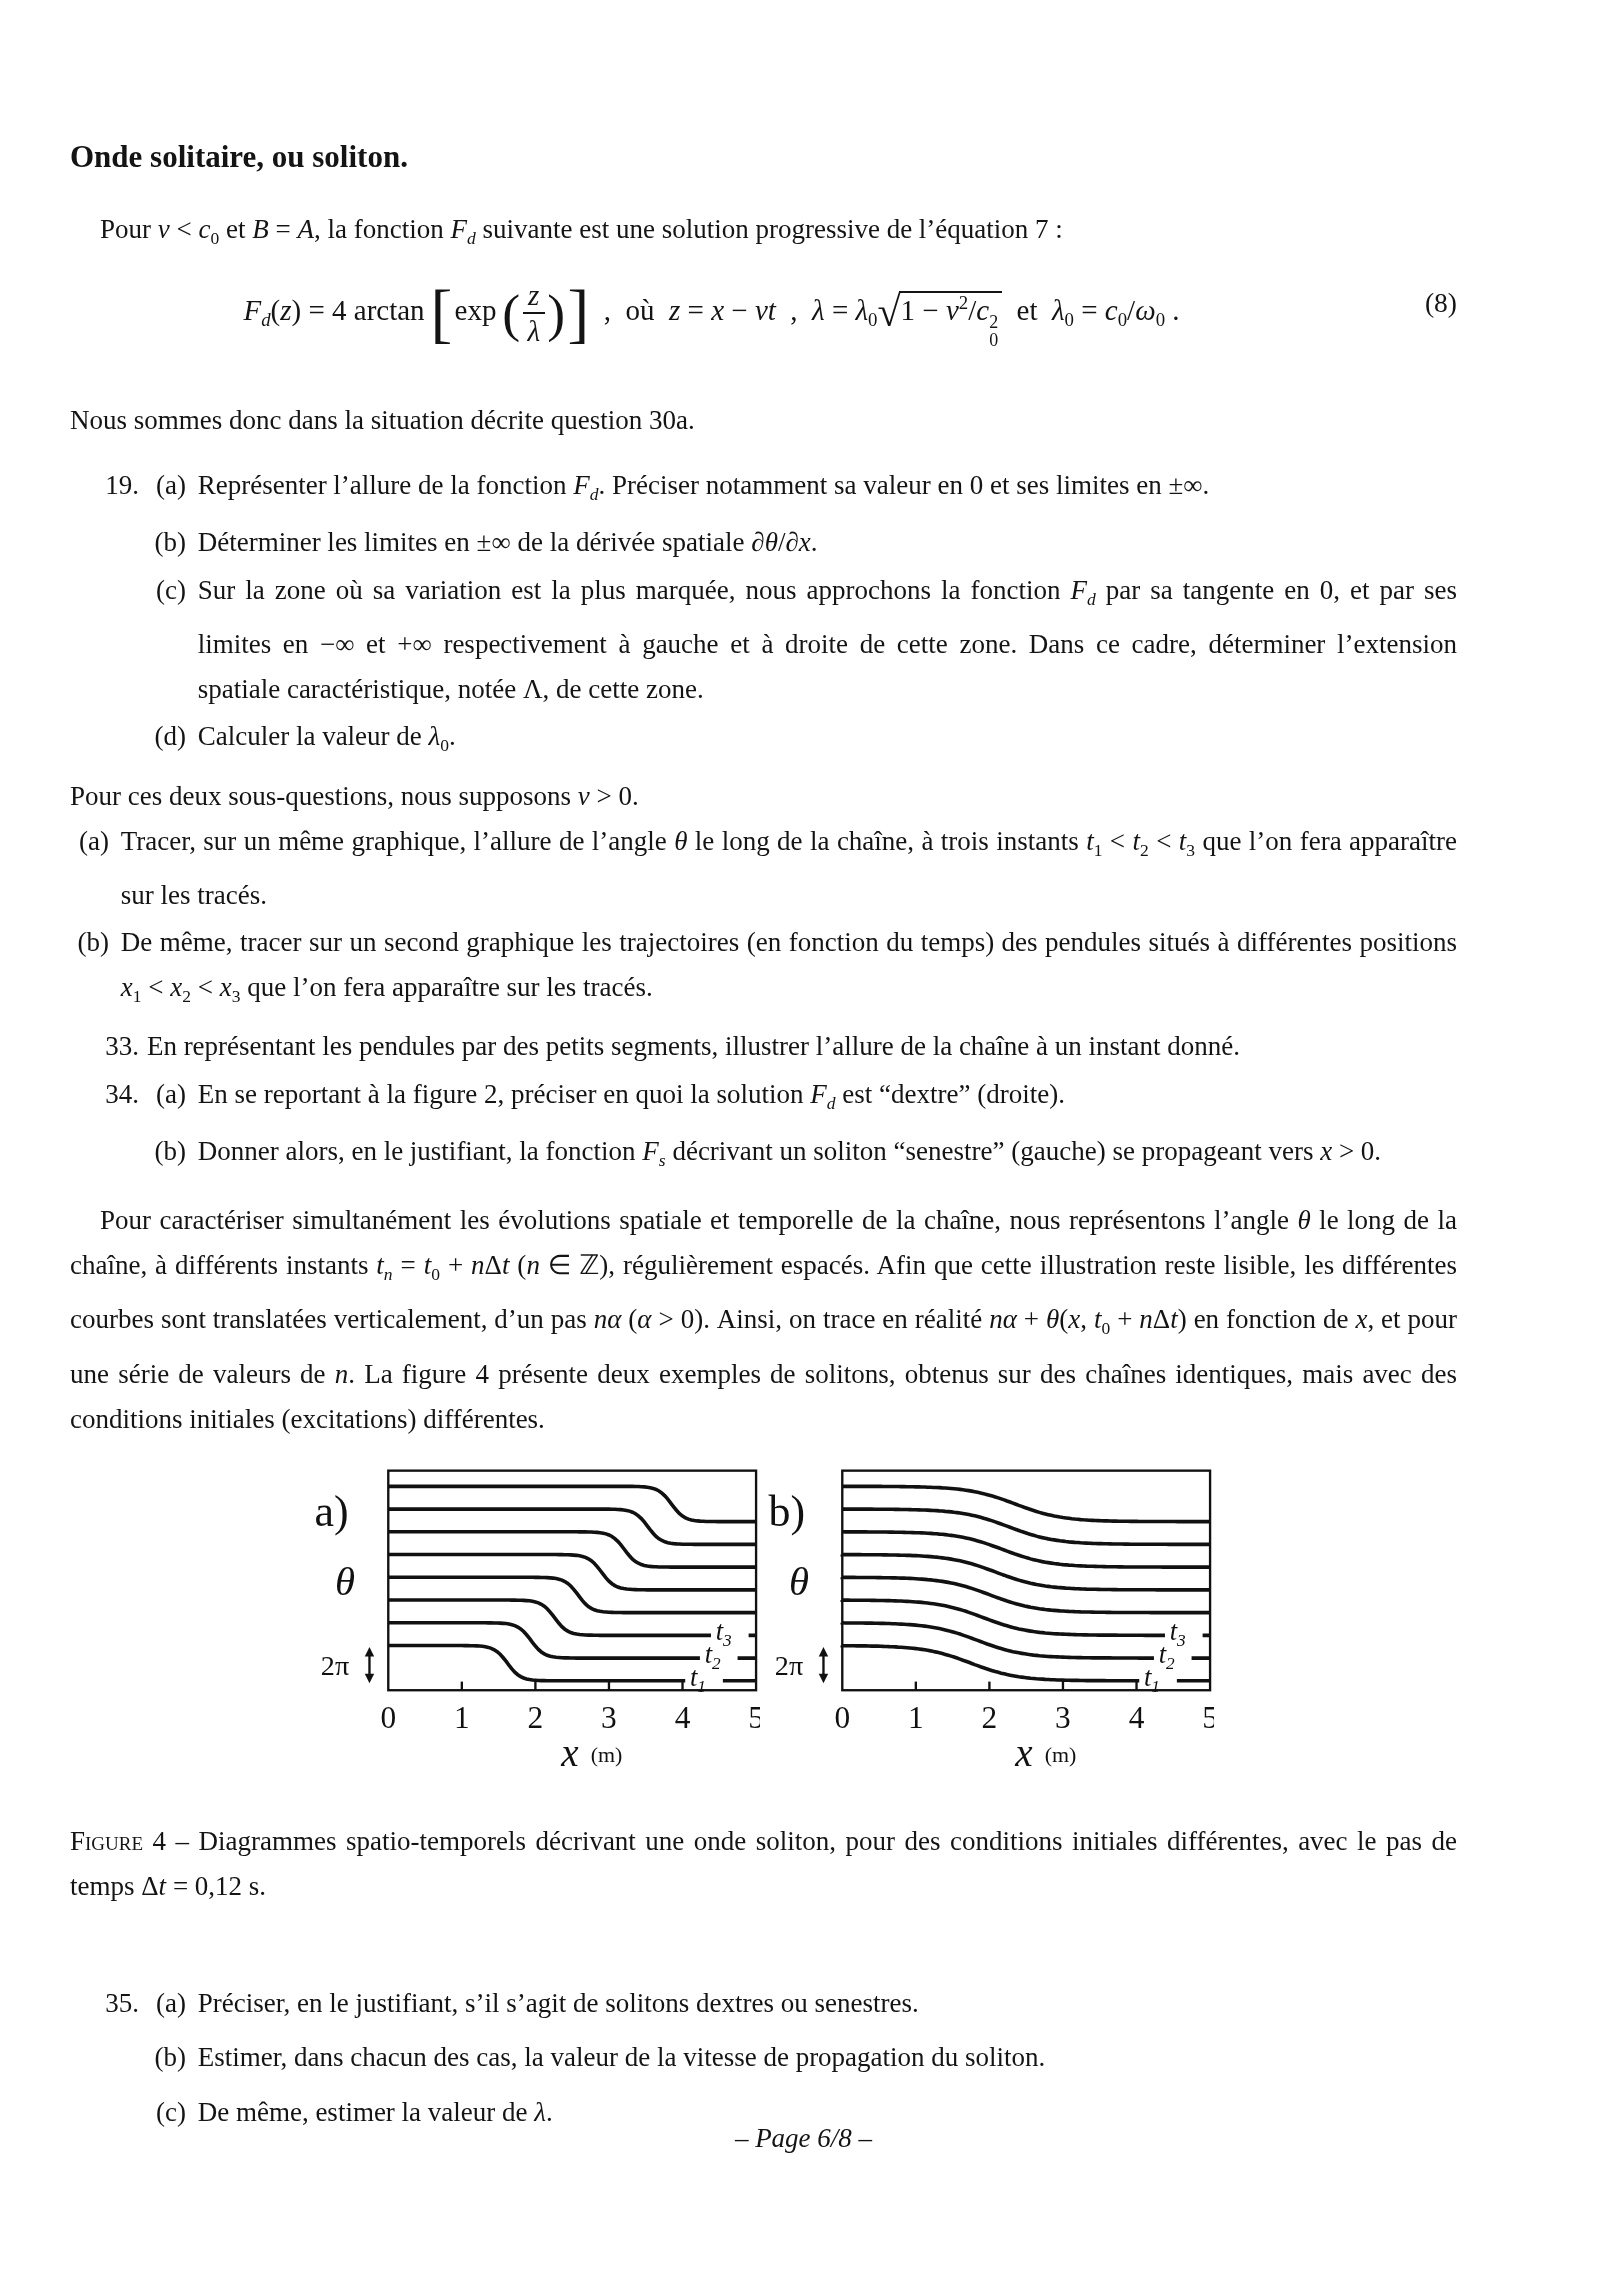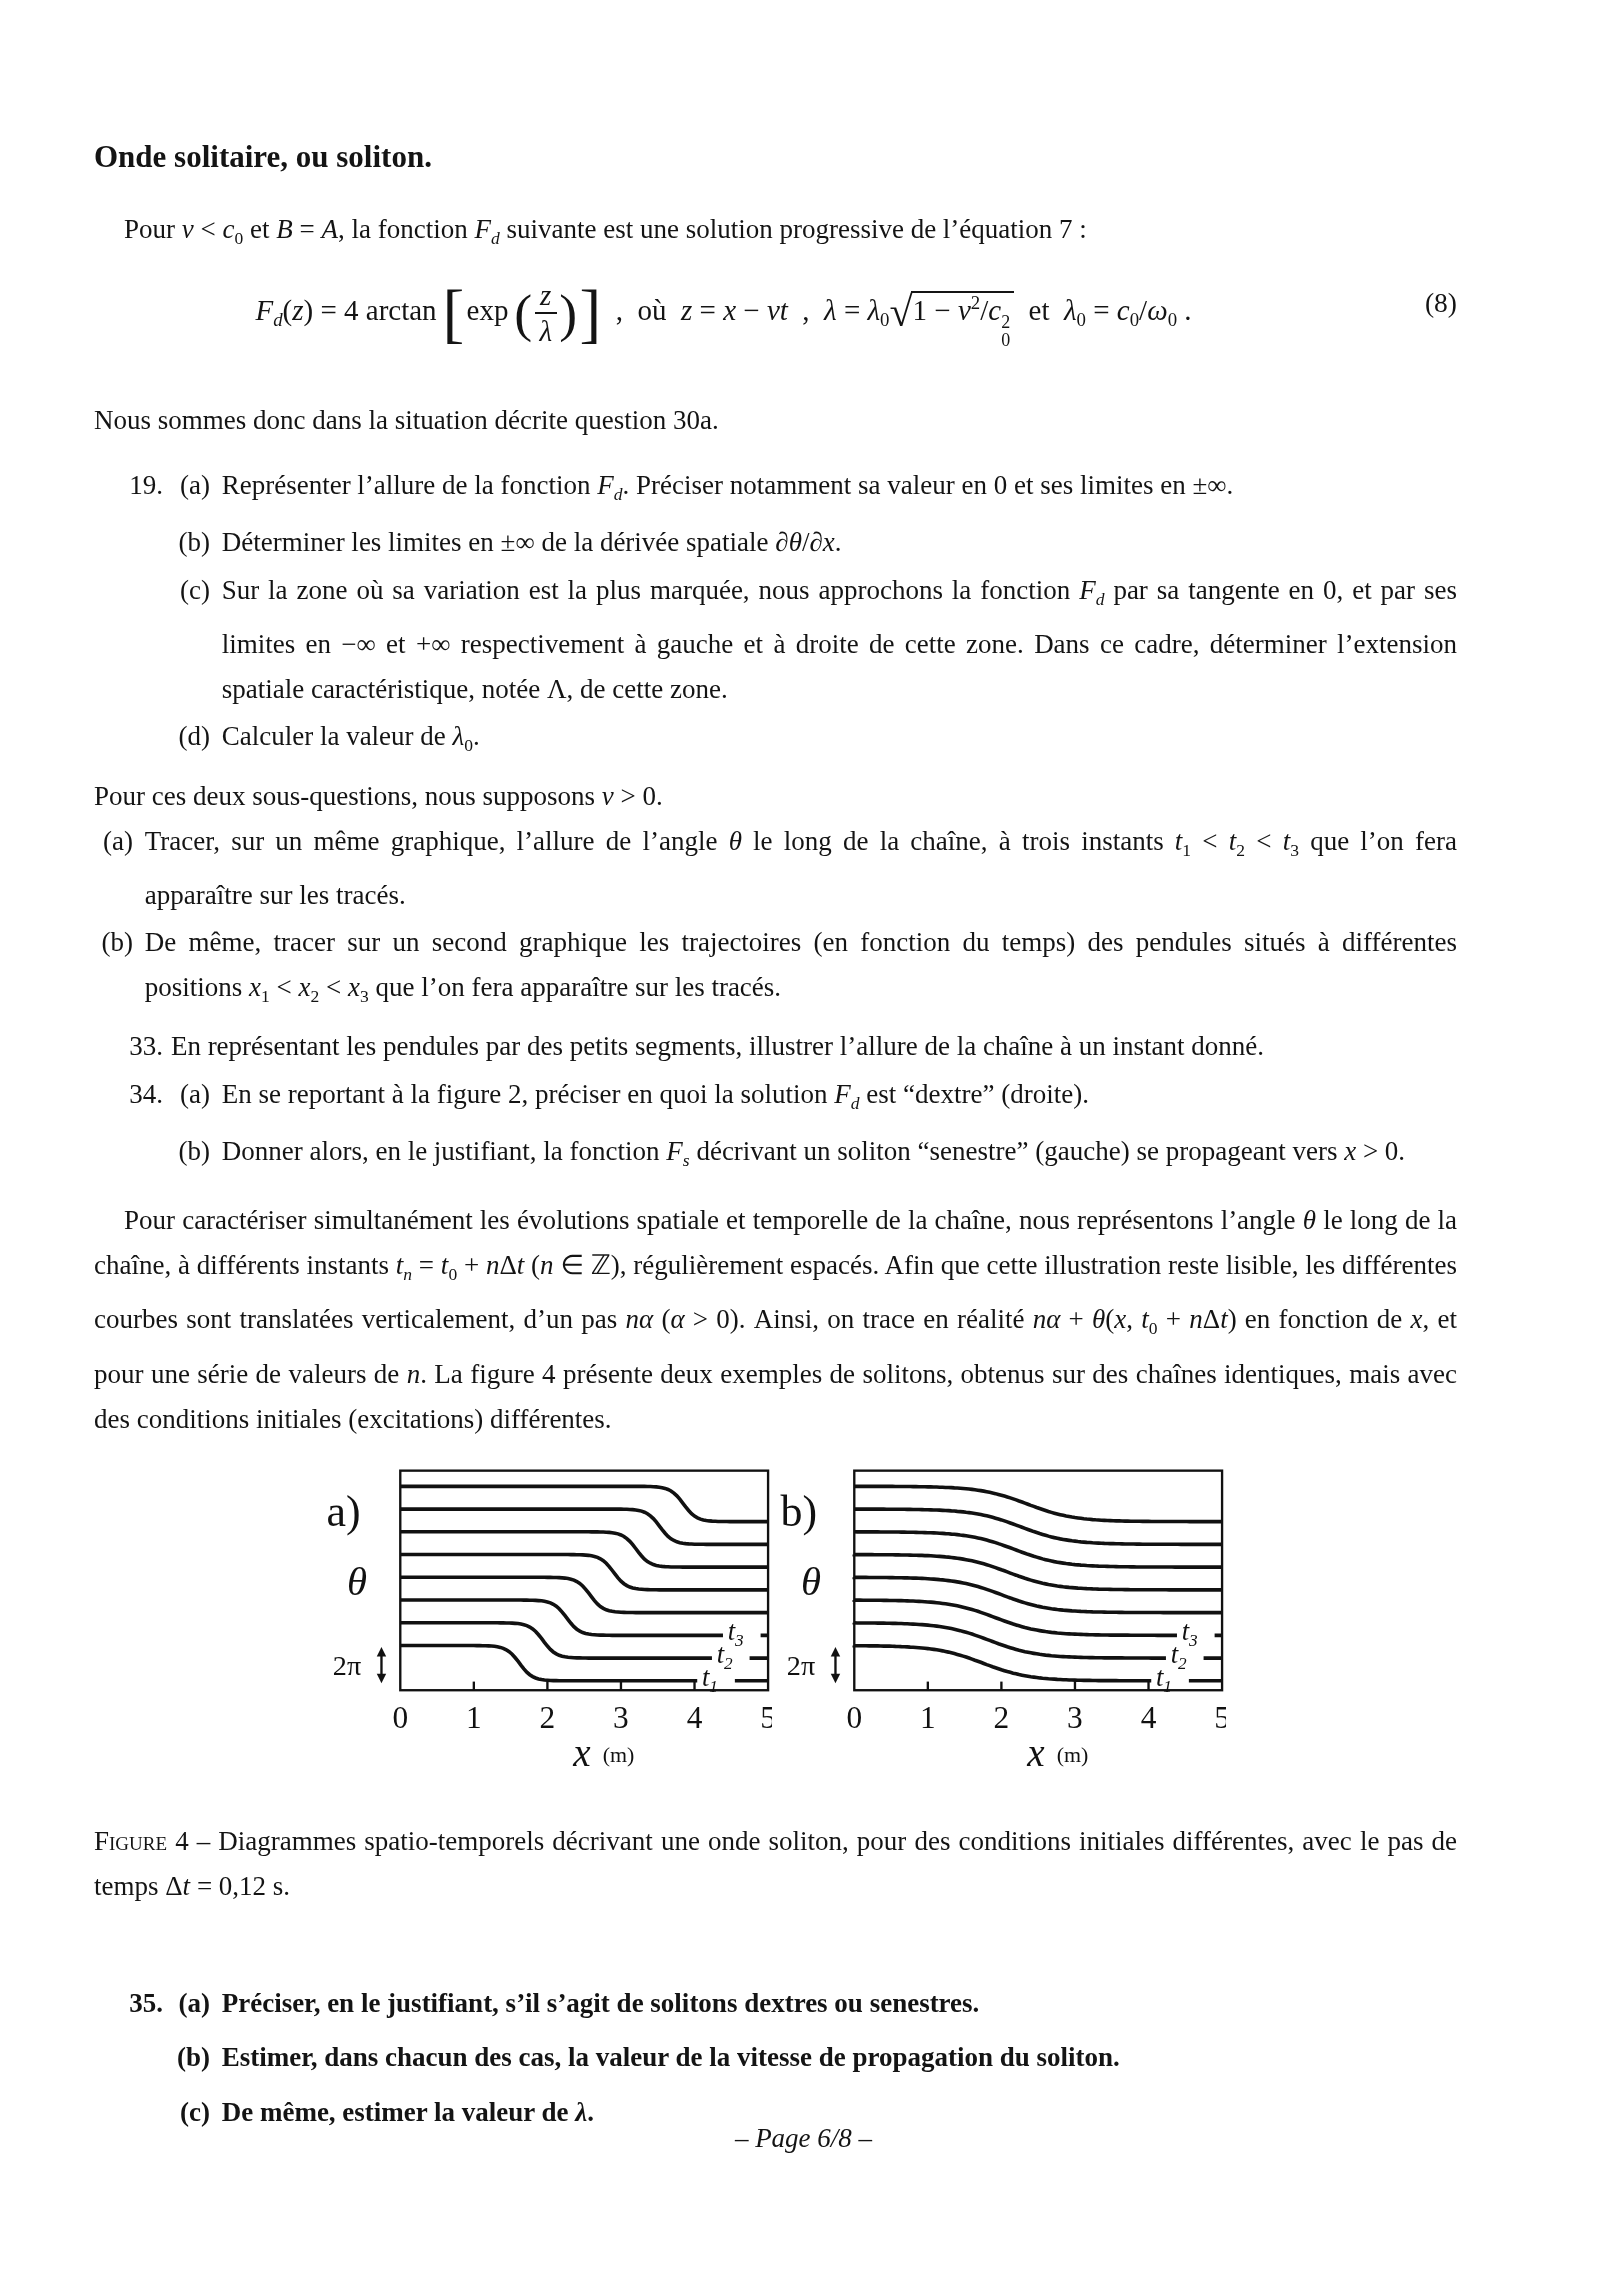--- a/index.html
+++ b/index.html
@@ -1,20 +1,20 @@
 <!DOCTYPE html>
 <html style="font-size:12.6px"><head>
 <meta charset="utf-8">
 <style>
   html,body{margin:0;padding:0;background:#888;}
   .page{
     position:relative; width:1623px; height:2295px; background:#ffffff;
     color:#141414; font-family:"Liberation Serif", serif;
     font-size:27px; line-height:45px; overflow:hidden;
-    padding:137px 166px 0 94px; box-sizing:border-box;
+    padding:137px 166px 0 70px; box-sizing:border-box;
   }
   h1.title{font-size:31px; line-height:39px; margin:0 0 31px 0; font-weight:bold;}
   p{margin:0;}
   .indent{text-indent:30px;}
   .just{text-align:justify;} .mb-md{margin-bottom:20.4px;}
 
   
   .eqrow{display:flex; margin:19px 0 23.6px 0; min-height:94px;gap:33px;}
   .eqbody{flex:1; text-align:center; font-size:29px; line-height:1.2;}
   .eqnum{width:71px; text-align:right; font-size:27.5px;}
@@ -35,21 +35,21 @@
   .q .lab{flex:0 0 69px; text-align:right; margin-right:7.9px;}
   .q .content{flex:1;}
   .part{display:flex; margin-bottom:2.4px;}
   .part .let{flex:0 0 39px; text-align:right; margin-right:11.8px;}
   .part .body{flex:1; text-align:justify;}
 
   
   .fig{margin:27px auto 0 auto; display:flex; justify-content:center; gap:6.3px; width:911px;}
   .fig svg{display:block;}
   .caption{margin-top:44px;}
-  .q35{margin-top:72px;font-weight:bold;}
+  .q35{margin-top:72px;}
   .q35 .part{margin-bottom:9.4px;}
 
   .footer{position:absolute; left:0; right:16px; top:2116px; text-align:center;
           font-style:italic; font-size:27px;}
 </style>
 </head>
 <body>
 
 <div class="page">
 

